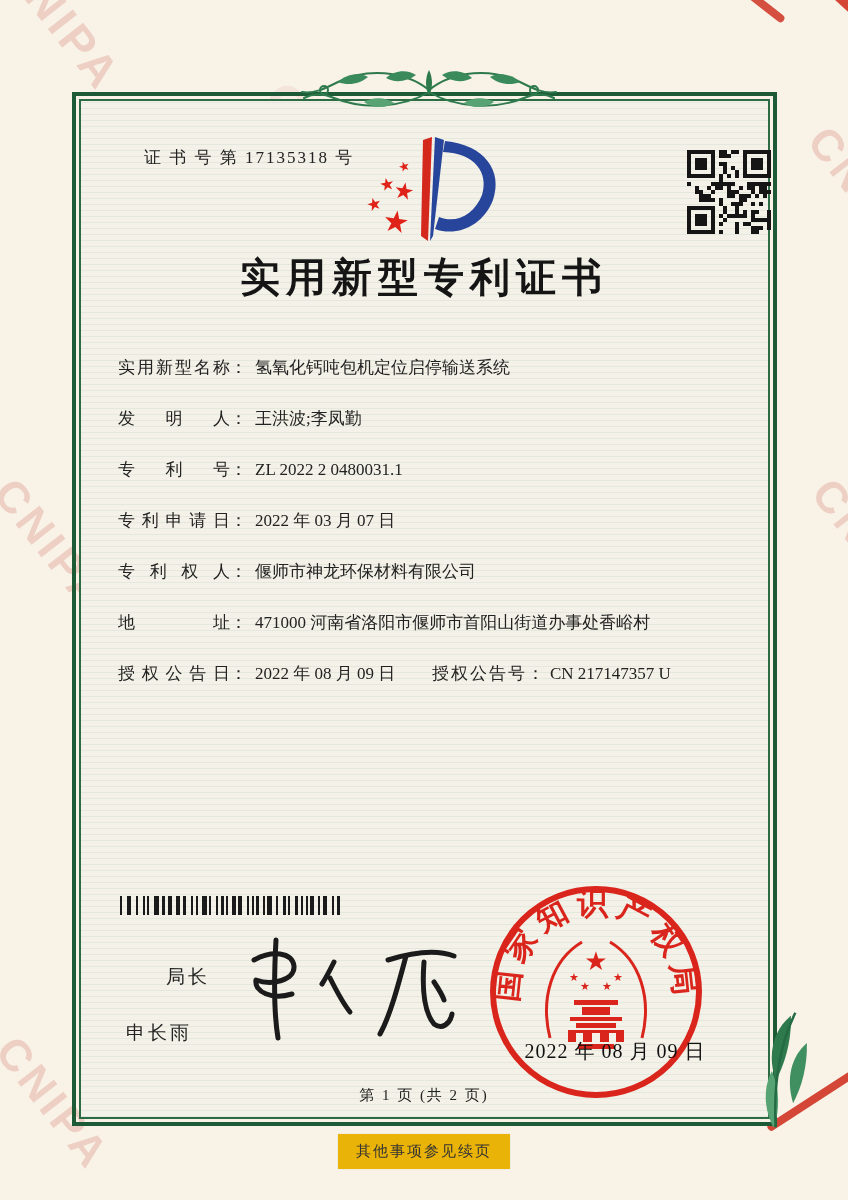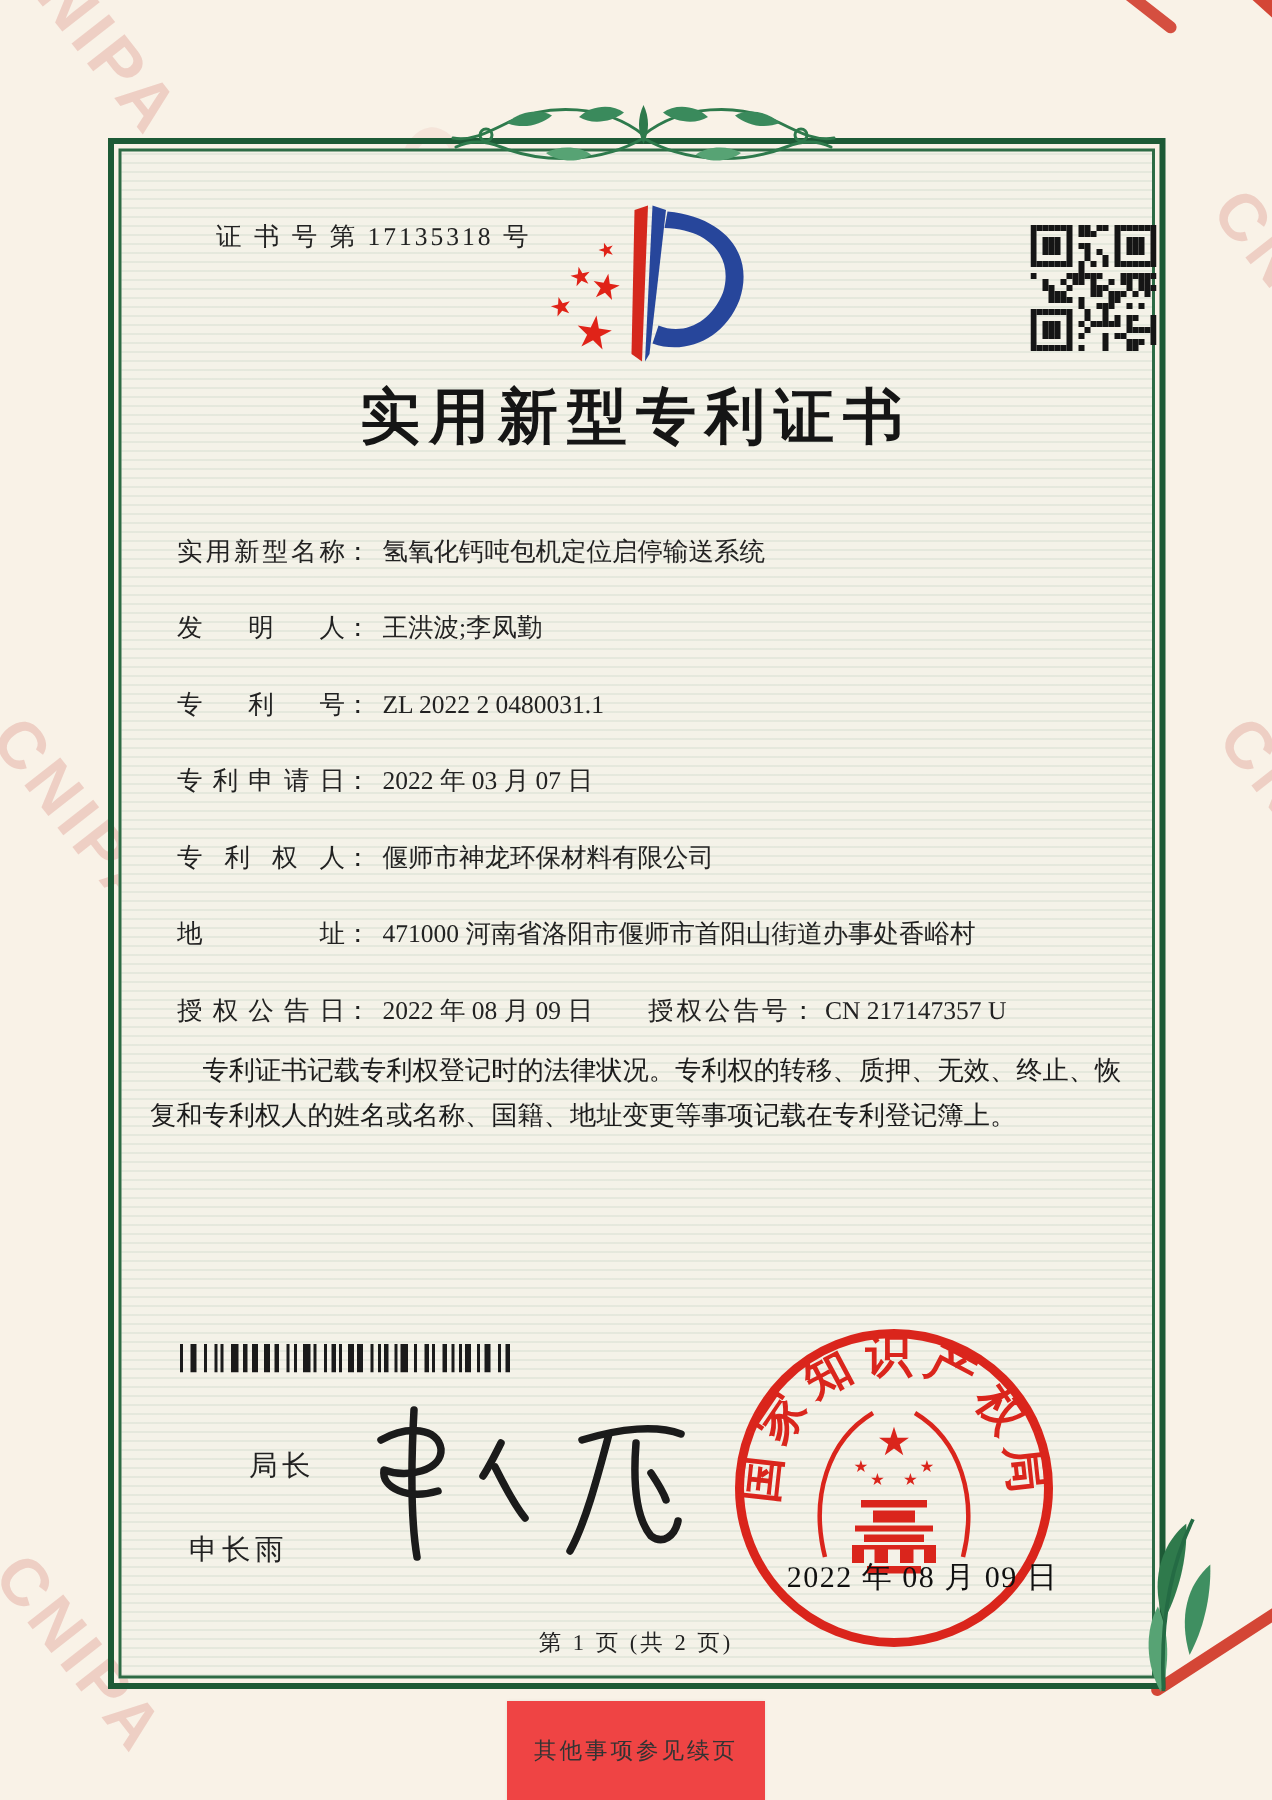--- a/index.html
+++ b/index.html
@@ -76,21 +76,21 @@
   }
   .signer-title { position:absolute; left:126px; top:964px;  z-index:5; font-size:19px; letter-spacing:3px;margin-left:40px; }
   .signer-name  { position:absolute; left:126px; top:1020px; z-index:5; font-size:19px; letter-spacing:3px; }
   .signature { position:absolute; left:238px; top:926px; z-index:5; }
   .page-info {
     position:absolute; left:0; top:1086px; width:100%; text-align:center; z-index:5;
     font-size:15px; letter-spacing:2px; color:#222;
   }
   .footer-note {
     position:absolute; left:50%; top:1134px; transform:translateX(-50%); z-index:5;
-    background:#ef4444; padding:24px 18px; font-size:15px; letter-spacing:2px; color:#333;
+    background:#eab308; padding:8px 18px; font-size:15px; letter-spacing:2px; color:#333;
     box-shadow:0 0 2px rgba(0,0,0,0.08);
   }
 </style>
 </head>
 <body>
 
 <div class="page">
 
   <span class="wm wm1">CNIPA</span>
   <span class="wm wm2">CNIPA</span>
@@ -385,21 +385,20 @@
     </div>
     <div class="frow" style="top:306px">
       <span class="flabel">授权公告日</span><span class="fcolon">：</span><span>2022 年 08 月 09 日</span>
       <span class="grant-right">
         <span class="glabel">授权公告号</span><span class="fcolon">：</span><span>CN 217147357 U</span>
       </span>
     </div>
   </div>
 
   <div class="paras">
-    <p>专利证书记载专利权登记时的法律状况。专利权的转移、质押、无效、终止、恢复和专利权人的姓名或名称、国籍、地址变更等事项记载在专利登记簿上。</p>
   </div>
 
   <svg class="barcode" id="barcode-svg" width="220" height="19" viewBox="0 0 220 19">
       <rect x="0" y="0" width="2" height="19" fill="#1a1a1a"></rect>
       <rect x="7" y="0" width="4" height="19" fill="#1a1a1a"></rect>
       <rect x="16" y="0" width="2" height="19" fill="#1a1a1a"></rect>
       <rect x="23" y="0" width="2" height="19" fill="#1a1a1a"></rect>
       <rect x="27" y="0" width="2" height="19" fill="#1a1a1a"></rect>
       <rect x="34" y="0" width="5" height="19" fill="#1a1a1a"></rect>
       <rect x="42" y="0" width="3" height="19" fill="#1a1a1a"></rect>

